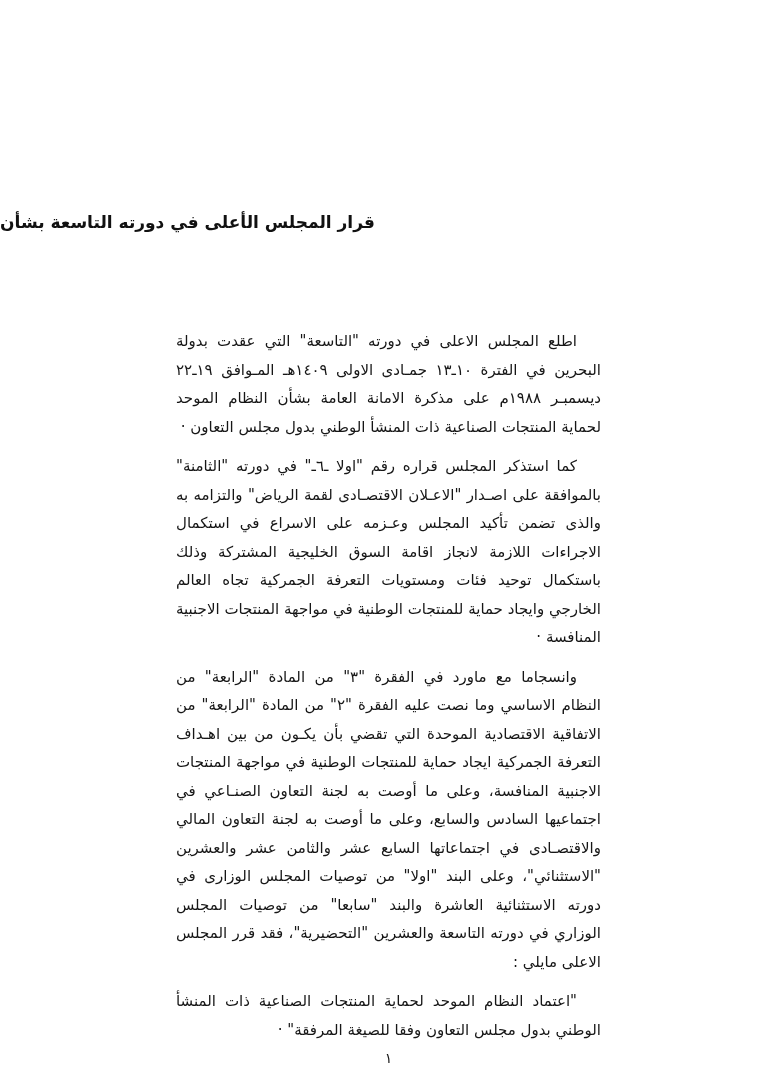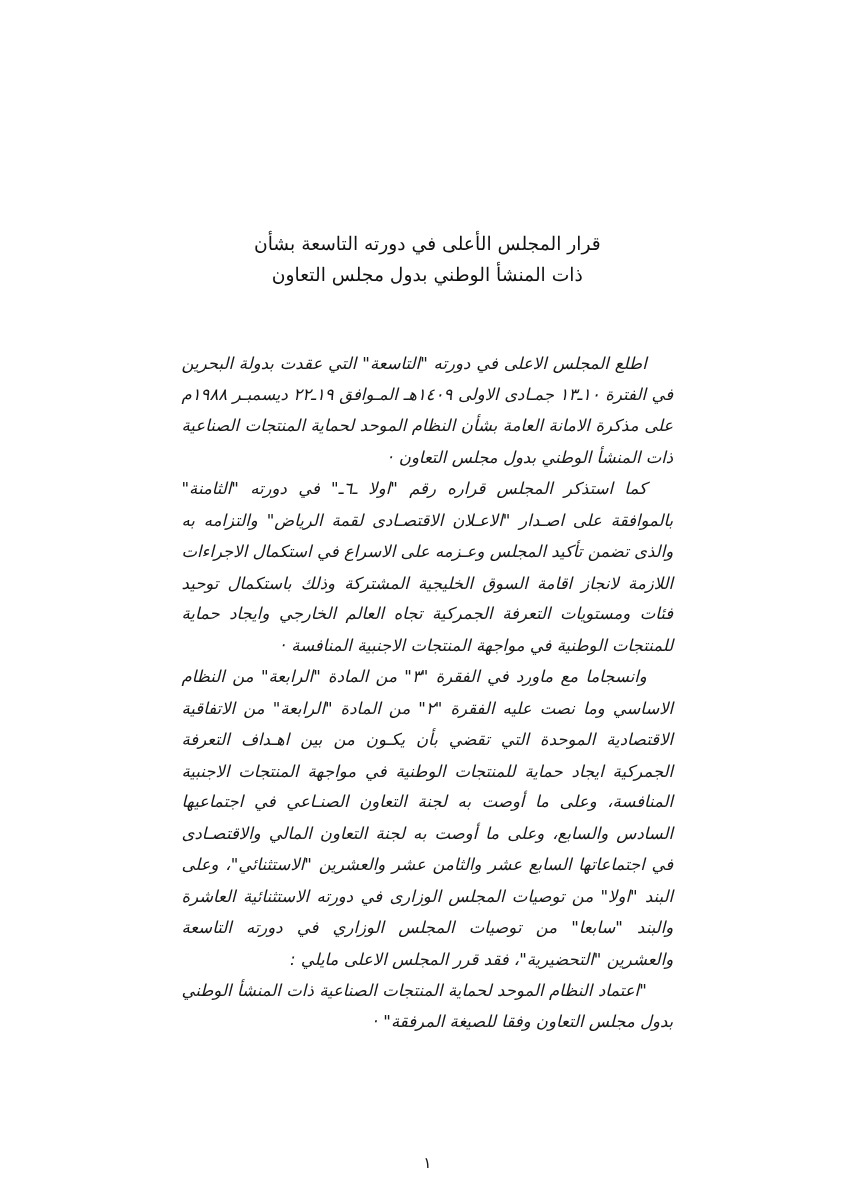--- a/index.html
+++ b/index.html
@@ -18,64 +18,62 @@
   .page {
     position: absolute;
     inset: 0;
     background: #ffffff;
   }
   .title-block {
     position: absolute;
     top: 208px;
     left: 0;
     right: 0;
-    text-align: center;
+    text-align: left;
     direction: rtl;
-    font-weight: normal;
+    font-weight: bold;
     font-size: 17px;
     line-height: 28px;
     color: #111111;
     letter-spacing: 0.2px;
   }
   .body-block {
     position: absolute;
     top: 316px;
     right: 165px;
     width: 447px;
     direction: rtl;
     text-align: justify;
     font-size: 15px;
     line-height: 28.5px;
     color: #161616;
   }
   .body-block p {
-    margin: 0;
+    margin: 11px;
     padding: 0;
     text-indent: 24px;
-    font-style: italic;
   }
   .page-number {
     position: absolute;
     bottom: 26px;
     left: 0;
     right: 0;
     text-align: center;
     font-size: 14px;
     color: #161616;
     direction: rtl;
   }
 </style>
 </head>
 <body>
 
 <div class="page">
 
   <div class="title-block">
     <div>قرار المجلس الأعلى في دورته التاسعة بشأن</div>
-    <div>ذات المنشأ الوطني بدول مجلس التعاون</div>
   </div>
 
   <div class="body-block">
     <p>اطلع المجلس الاعلى في دورته "التاسعة" التي عقدت بدولة البحرين في الفترة ١٠ـ١٣ جمـادى الاولى ١٤٠٩هـ المـوافق ١٩ـ٢٢ ديسمبـر ١٩٨٨م على مذكرة الامانة العامة بشأن النظام الموحد لحماية المنتجات الصناعية ذات المنشأ الوطني بدول مجلس التعاون ·</p>
     <p>كما استذكر المجلس قراره رقم "اولا ـ٦ـ" في دورته "الثامنة" بالموافقة على اصـدار "الاعـلان الاقتصـادى لقمة الرياض" والتزامه به والذى تضمن تأكيد المجلس وعـزمه على الاسراع في استكمال الاجراءات اللازمة لانجاز اقامة السوق الخليجية المشتركة وذلك باستكمال توحيد فئات ومستويات التعرفة الجمركية تجاه العالم الخارجي وايجاد حماية للمنتجات الوطنية في مواجهة المنتجات الاجنبية المنافسة ·</p>
     <p>وانسجاما مع ماورد في الفقرة "٣" من المادة "الرابعة" من النظام الاساسي وما نصت عليه الفقرة "٢" من المادة "الرابعة" من الاتفاقية الاقتصادية الموحدة التي تقضي بأن يكـون من بين اهـداف التعرفة الجمركية ايجاد حماية للمنتجات الوطنية في مواجهة المنتجات الاجنبية المنافسة، وعلى ما أوصت به لجنة التعاون الصنـاعي في اجتماعيها السادس والسابع، وعلى ما أوصت به لجنة التعاون المالي والاقتصـادى في اجتماعاتها السابع عشر والثامن عشر والعشرين "الاستثنائي"، وعلى البند "اولا" من توصيات المجلس الوزارى في دورته الاستثنائية العاشرة والبند "سابعا" من توصيات المجلس الوزاري في دورته التاسعة والعشرين "التحضيرية"، فقد قرر المجلس الاعلى مايلي :</p>
     <p>"اعتماد النظام الموحد لحماية المنتجات الصناعية ذات المنشأ الوطني بدول مجلس التعاون وفقا للصيغة المرفقة" ·</p>
   </div>
 
   <div class="page-number">١</div>

